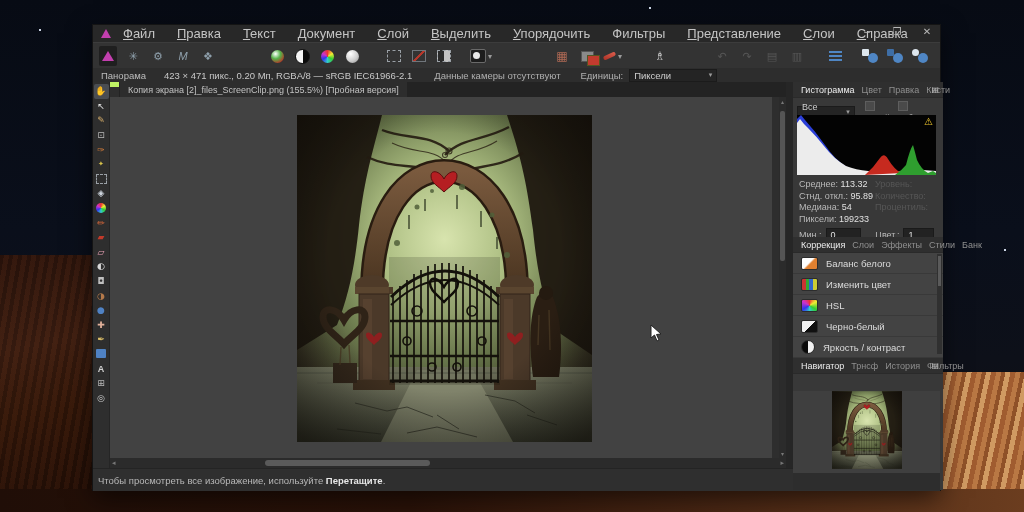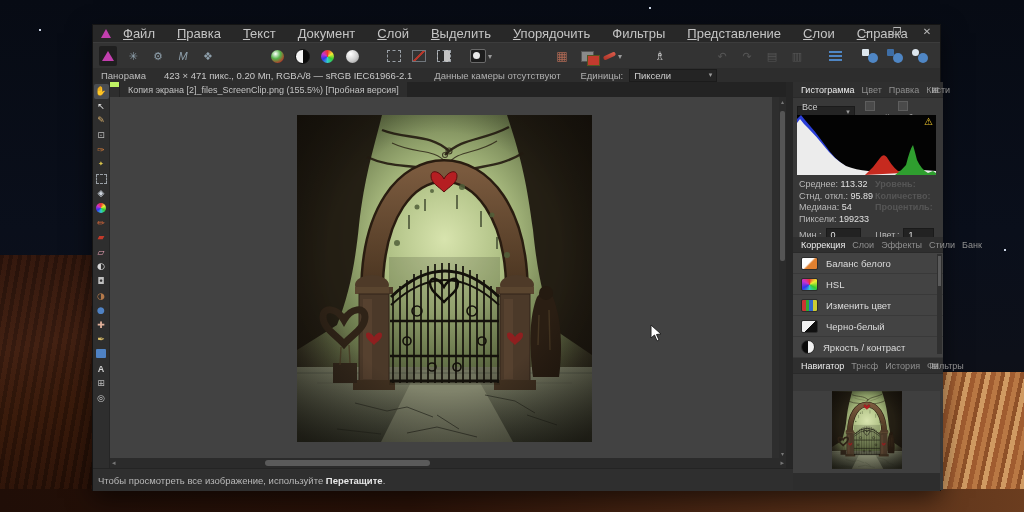--- a/index.html
+++ b/index.html
@@ -131,21 +131,21 @@
   .phead .active{color:#ededed;}
   .phead .burger{position:absolute;right:4px;color:#b8b8b8;font-size:8px;}
   .dd{background:#242424;border:1px solid #1b1b1b;color:#cfcfcf;display:flex;align-items:center;
     justify-content:space-between;padding:0 4px;font-size:9px;}
   .chk{width:8px;height:8px;background:#4a4a4a;border:1px solid #5e5e5e;display:inline-block;vertical-align:-1px;}
   .chklbl{color:#a8a8a8;font-size:9px;margin-left:3px;}
   .histwrap{position:absolute;left:4px;top:33px;width:139px;height:60px;background:#030303;}
   .warn{position:absolute;right:3px;top:1px;color:#e8c12c;font-size:10px;}
   .stats{position:absolute;left:6px;top:97px;font-size:9px;line-height:11.5px;color:#b9b9b9;}
   .stats .v{color:#e0e0e0;}
-  .stats2{position:absolute;left:82px;top:97px;font-size:9px;line-height:11.5px;color:#565656;font-weight:bold;}
+  .stats2{position:absolute;left:82px;top:97px;font-size:9px;line-height:11.5px;color:#565656;}
   .mmrow{position:absolute;left:6px;top:146px;width:135px;display:flex;align-items:center;font-size:9px;color:#b9b9b9;}
   .mmbox{background:#222;border:1px solid #1a1a1a;color:#e0e0e0;height:11px;display:flex;align-items:center;padding:0 4px;}
 
   .adjrow{height:20px;display:flex;align-items:center;gap:8px;padding-left:8px;background:#434343;
     border-bottom:1px solid #393939;font-size:9.5px;color:#dcdcdc;}
   .ai{width:15px;height:11px;border-radius:2px;border:1px solid #2c2c2c;}
   .ai-levels{background:#0a0a0a;position:relative;overflow:hidden;}
   .ai-levels::after{content:"";position:absolute;left:2px;bottom:0;width:0;height:0;
     border-left:5px solid transparent;border-right:5px solid transparent;border-bottom:9px solid #e8e8e8;}
   .ai-wb{background:linear-gradient(135deg,#ffffff 45%,#e08030 55%);}
@@ -578,26 +578,26 @@
         <span>Слои</span>
         <span>Эффекты</span>
         <span>Стили</span>
         <span>Банк</span>
       </div>
       <div class="adjrow">
           <span class="ai ai-wb"></span>
           <span>Баланс белого</span>
         </div>
       <div class="adjrow">
+          <span class="ai ai-recolor"></span>
+          <span>Изменить цвет</span>
+        </div>
+      <div class="adjrow">
           <span class="ai ai-hsl"></span>
           <span>HSL</span>
-        </div>
-      <div class="adjrow">
-          <span class="ai ai-recolor"></span>
-          <span>Изменить цвет</span>
         </div>
       <div class="adjrow">
           <span class="ai ai-bw"></span>
           <span>Черно-белый</span>
         </div>
       <div class="adjrow">
           <span class="ai ai-bc"></span>
           <span>Яркость / контраст</span>
         </div>
       <div class="adjscroll"></div>

